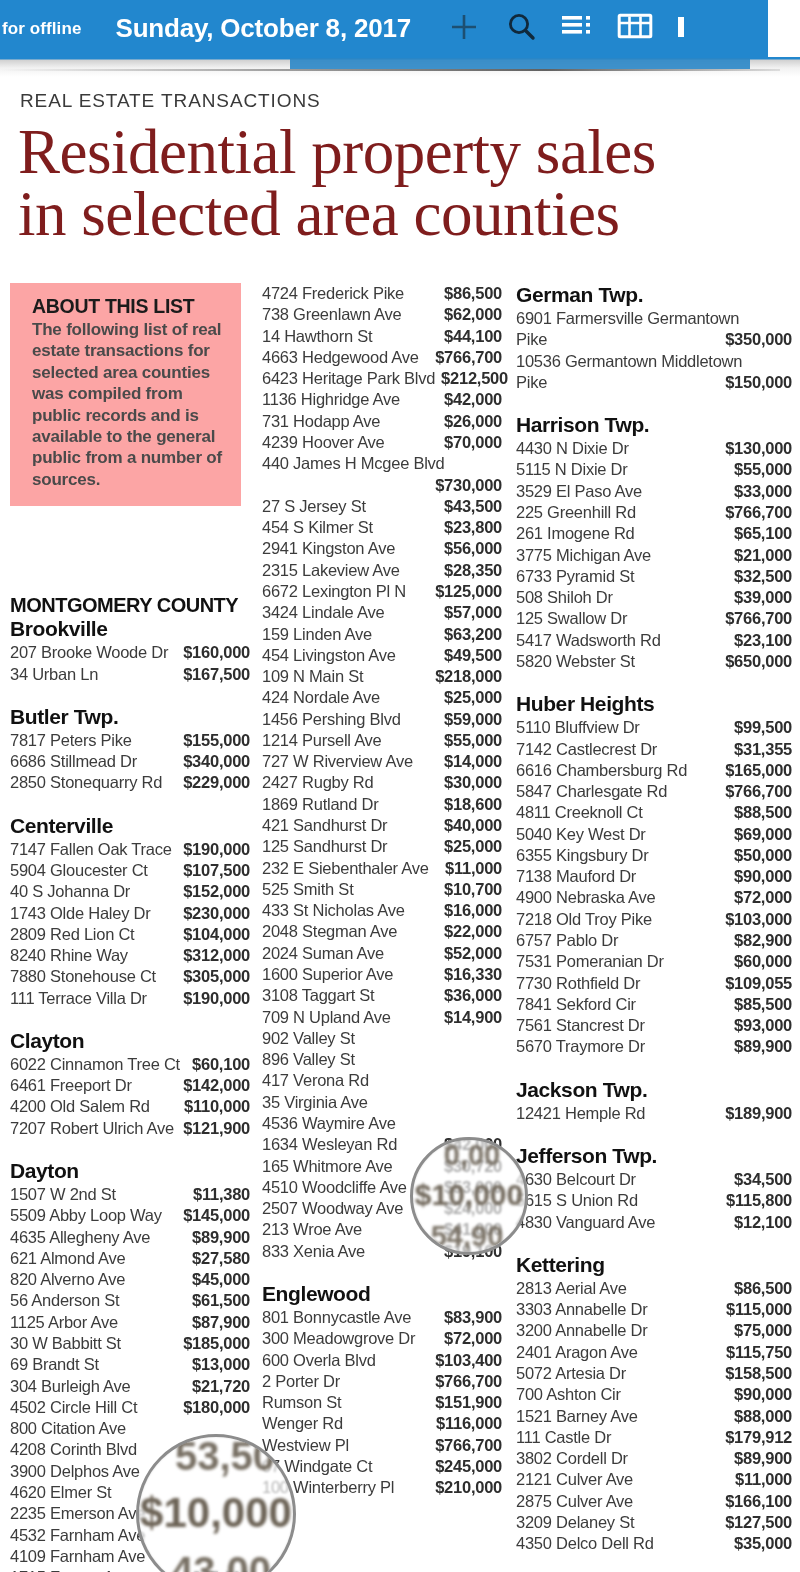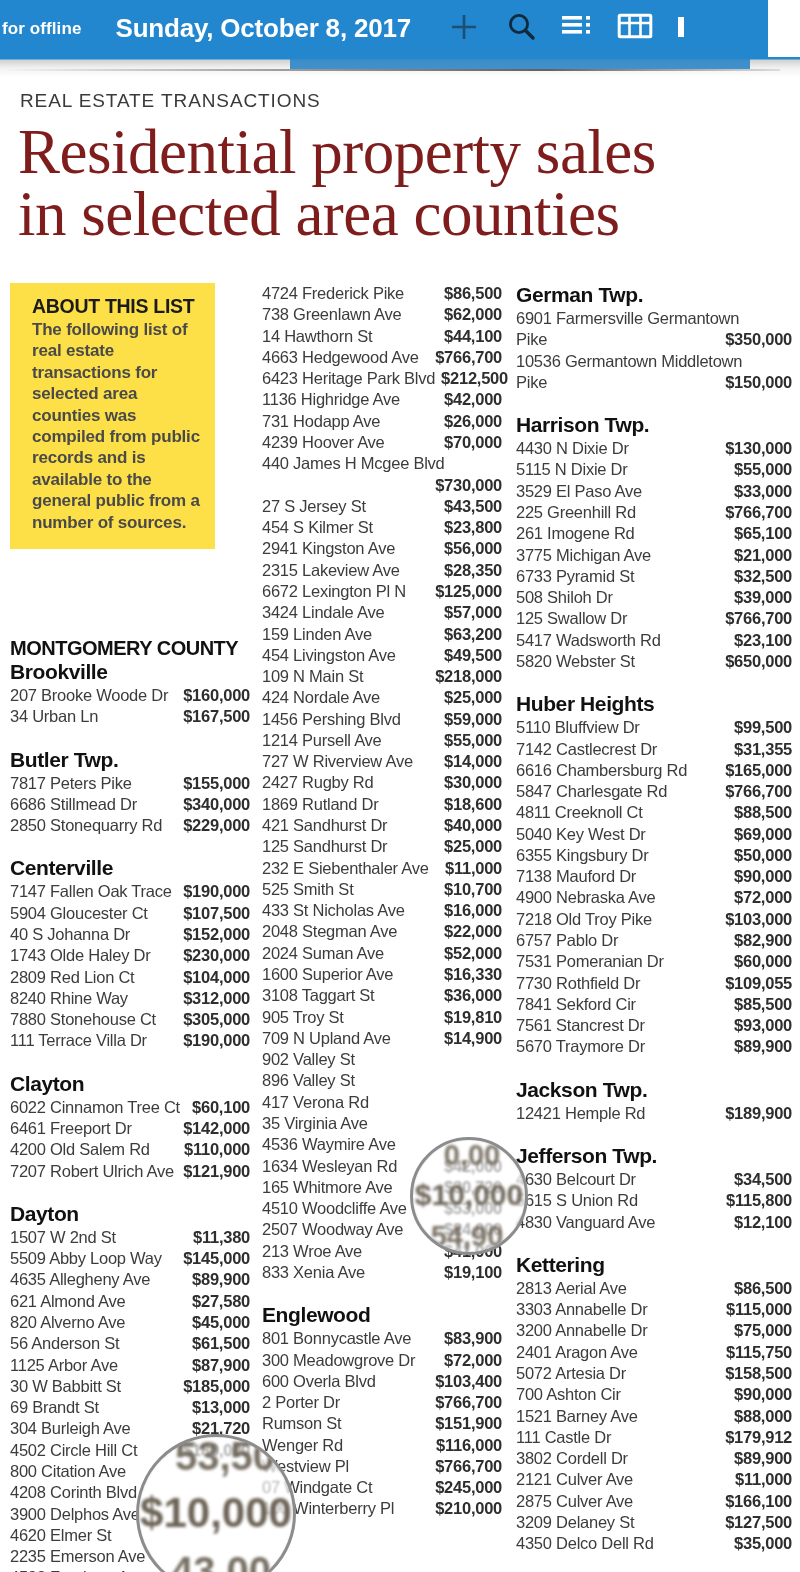--- a/index.html
+++ b/index.html
@@ -58,22 +58,22 @@
   }
 
   
   .cols { position:absolute; left:0; top:205px; width:800px; }
   .col { position:absolute; top:0; }
   .col1 { left:10px;  width:240px; }
   .col2 { left:262px; width:240px; }
   .col3 { left:516px; width:276px; }
 
   .aboutbox {
-    background:#fde047; padding:12px 13px 16px 22px;
-    width:205px; margin-bottom:8px;
+    background:#fca5a5; padding:12px 13px 16px 22px;
+    width:231px; margin-bottom:8px;
   }
   .about-title { font-weight:bold; font-size:19.5px; color:#1b1b1b; letter-spacing:-0.3px; margin-bottom:1px;}
   .about-body  { font-weight:bold; font-size:17px; line-height:1.26; color:#4a4a4a; letter-spacing:-0.2px;}
 
   .county {
     font-weight:bold; font-size:20px; color:#111; letter-spacing:-0.5px;
     margin-top:88px;
   }
   .city {
     font-weight:bold; font-size:21px; color:#111; letter-spacing:-0.4px;
@@ -469,24 +469,20 @@
             </div>
             <div class="row">
               <span class="addr">1600 Superior Ave</span>
               <span class="amt">$16,330</span>
             </div>
             <div class="row">
               <span class="addr">3108 Taggart St</span>
               <span class="amt">$36,000</span>
             </div>
             <div class="row">
-              <span class="addr">905 Troy St</span>
-              <span class="amt">$19,810</span>
-            </div>
-            <div class="row">
               <span class="addr">709 N Upland Ave</span>
               <span class="amt">$14,900</span>
             </div>
             <div class="row">
               <span class="addr">902 Valley St</span>
               <span class="amt"></span>
             </div>
             <div class="row">
               <span class="addr">896 Valley St</span>
               <span class="amt"></span>

